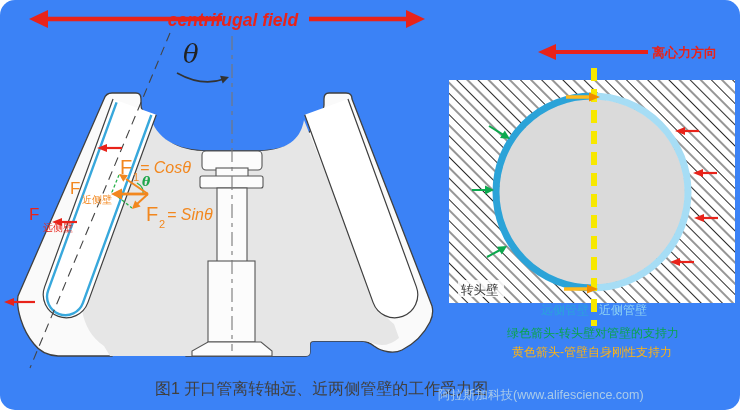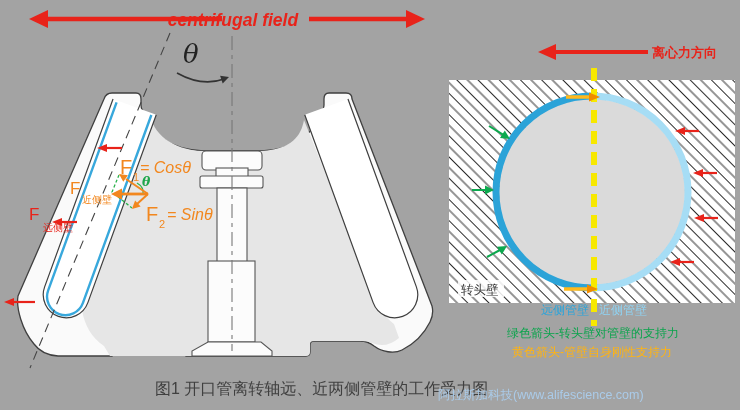--- a/index.html
+++ b/index.html
@@ -1,17 +1,17 @@
 <!DOCTYPE html>
 <html><head>
 <meta charset="utf-8">
 <style>
   html,body{margin:0;padding:0;background:#ffffff;}
   body{width:740px;height:410px;overflow:hidden;font-family:"Liberation Sans",sans-serif;}
-  #stage{position:relative;width:740px;height:410px;background:#a3a3a3;}
+  #stage{position:relative;width:740px;height:410px;background:#3b82f6;border-radius:15px;}
   svg text{user-select:none;}
   .cn{font-family:"Liberation Sans",sans-serif;}
 </style>
 </head>
 <body>
 
 <div id="stage">
 <svg width="740" height="410" viewBox="0 0 740 410">
   <defs>
     <pattern id="hatch" width="15" height="15" patternUnits="userSpaceOnUse" patternTransform="rotate(45)">

